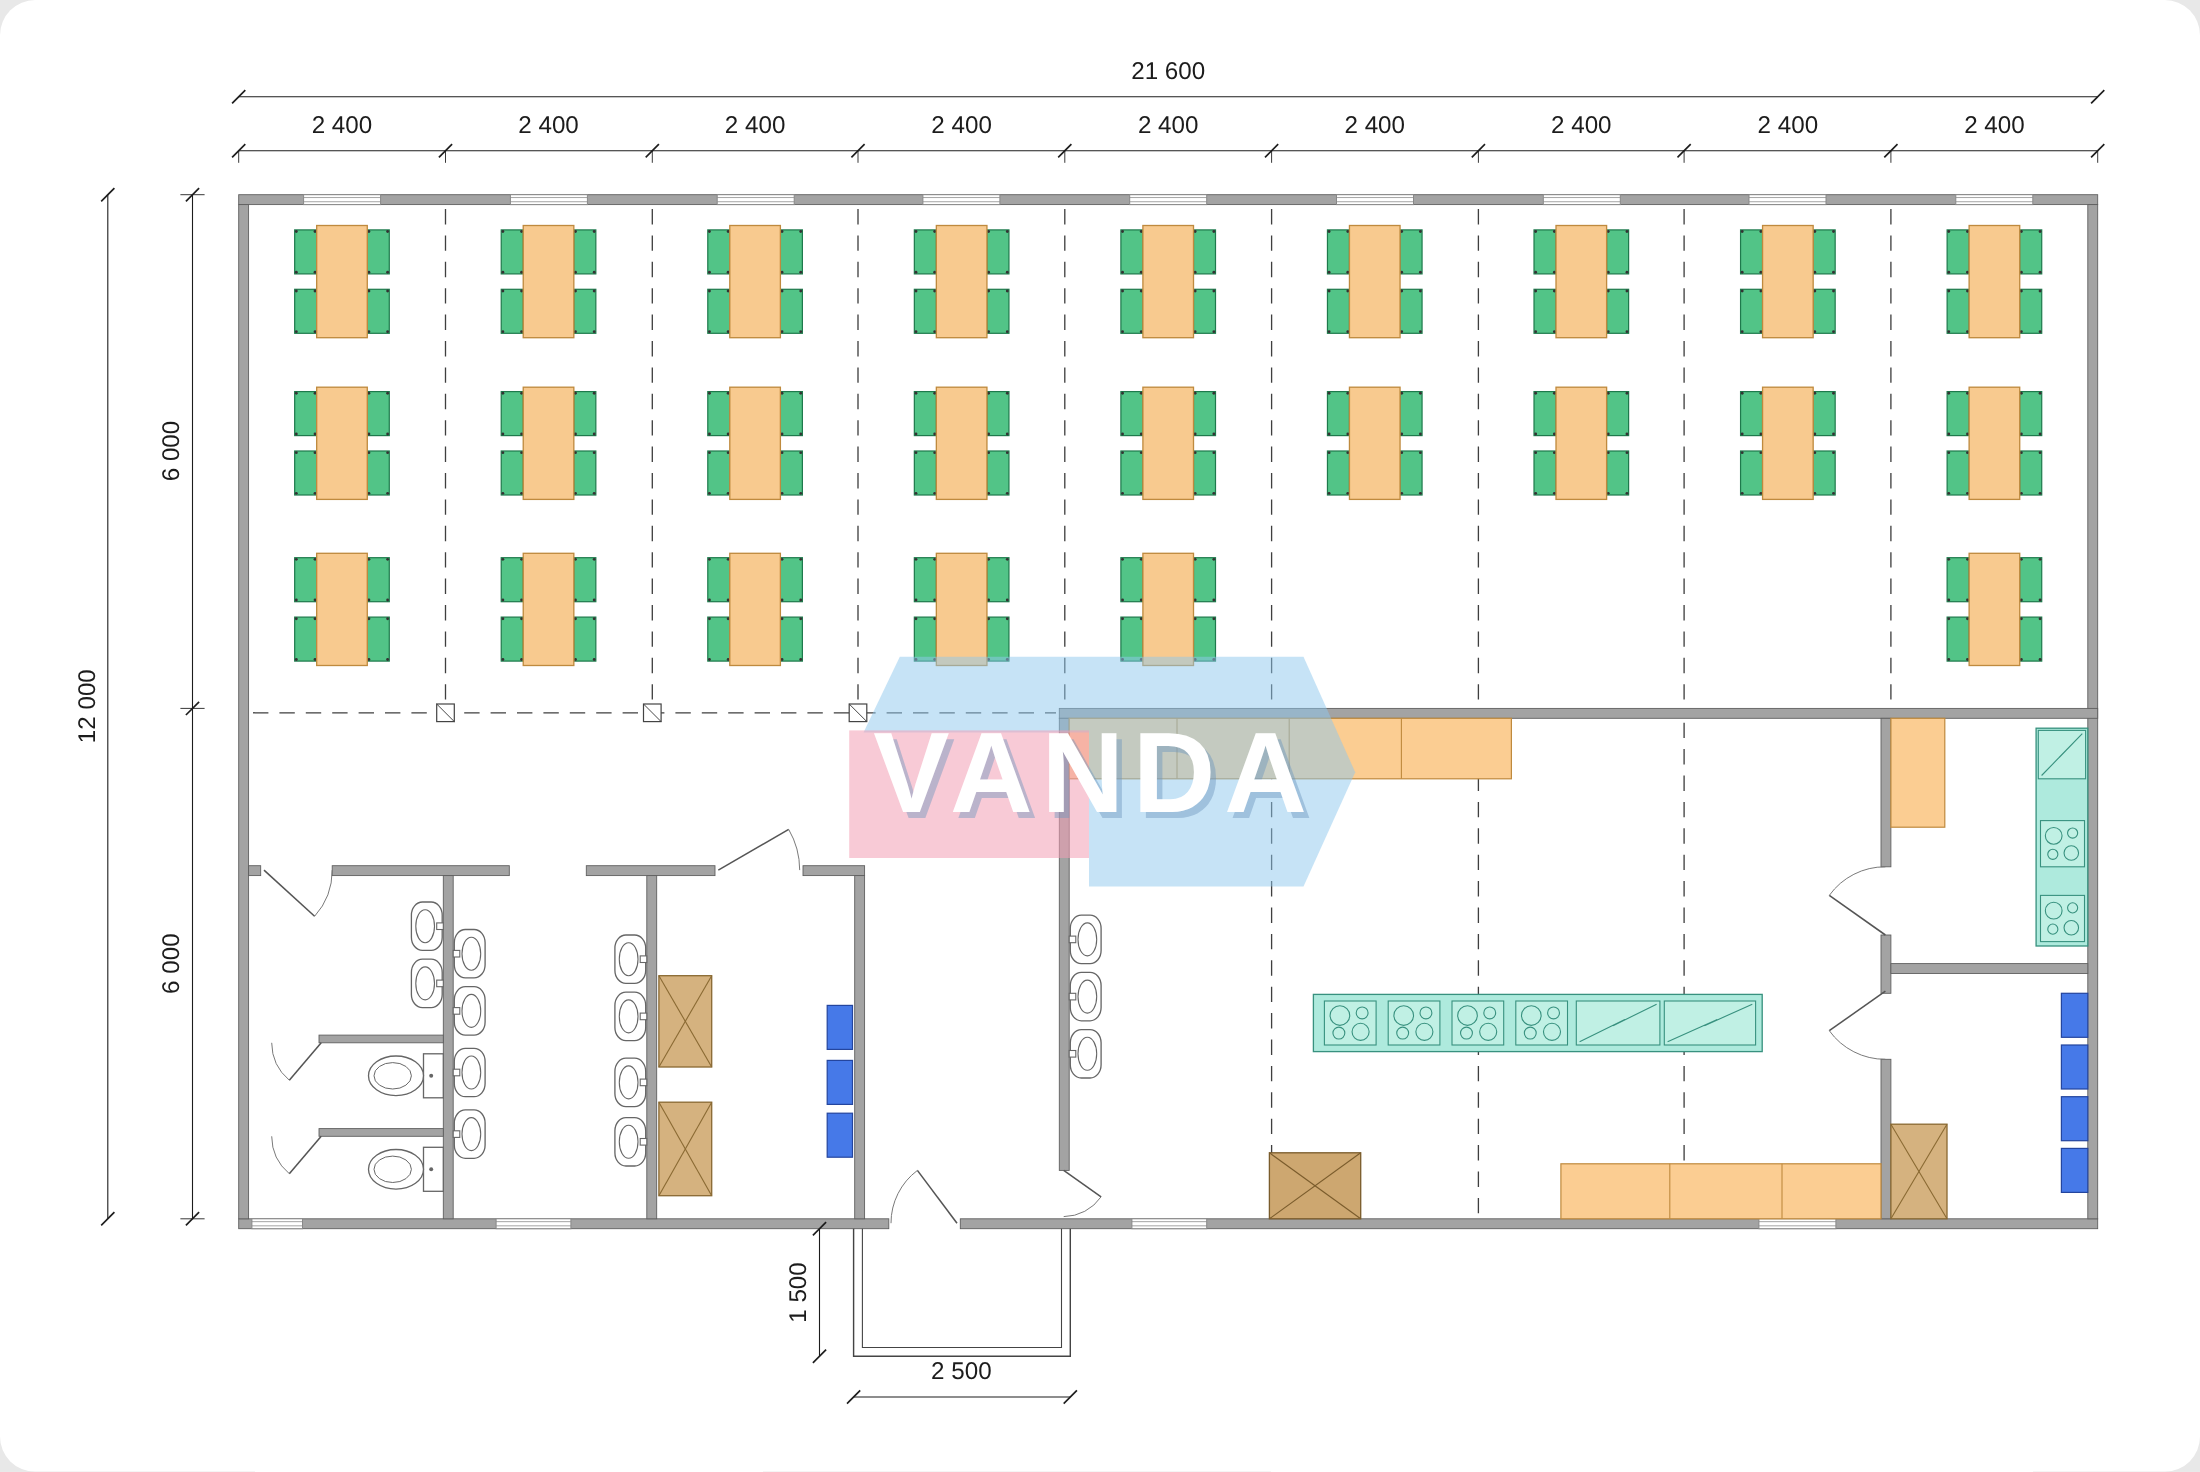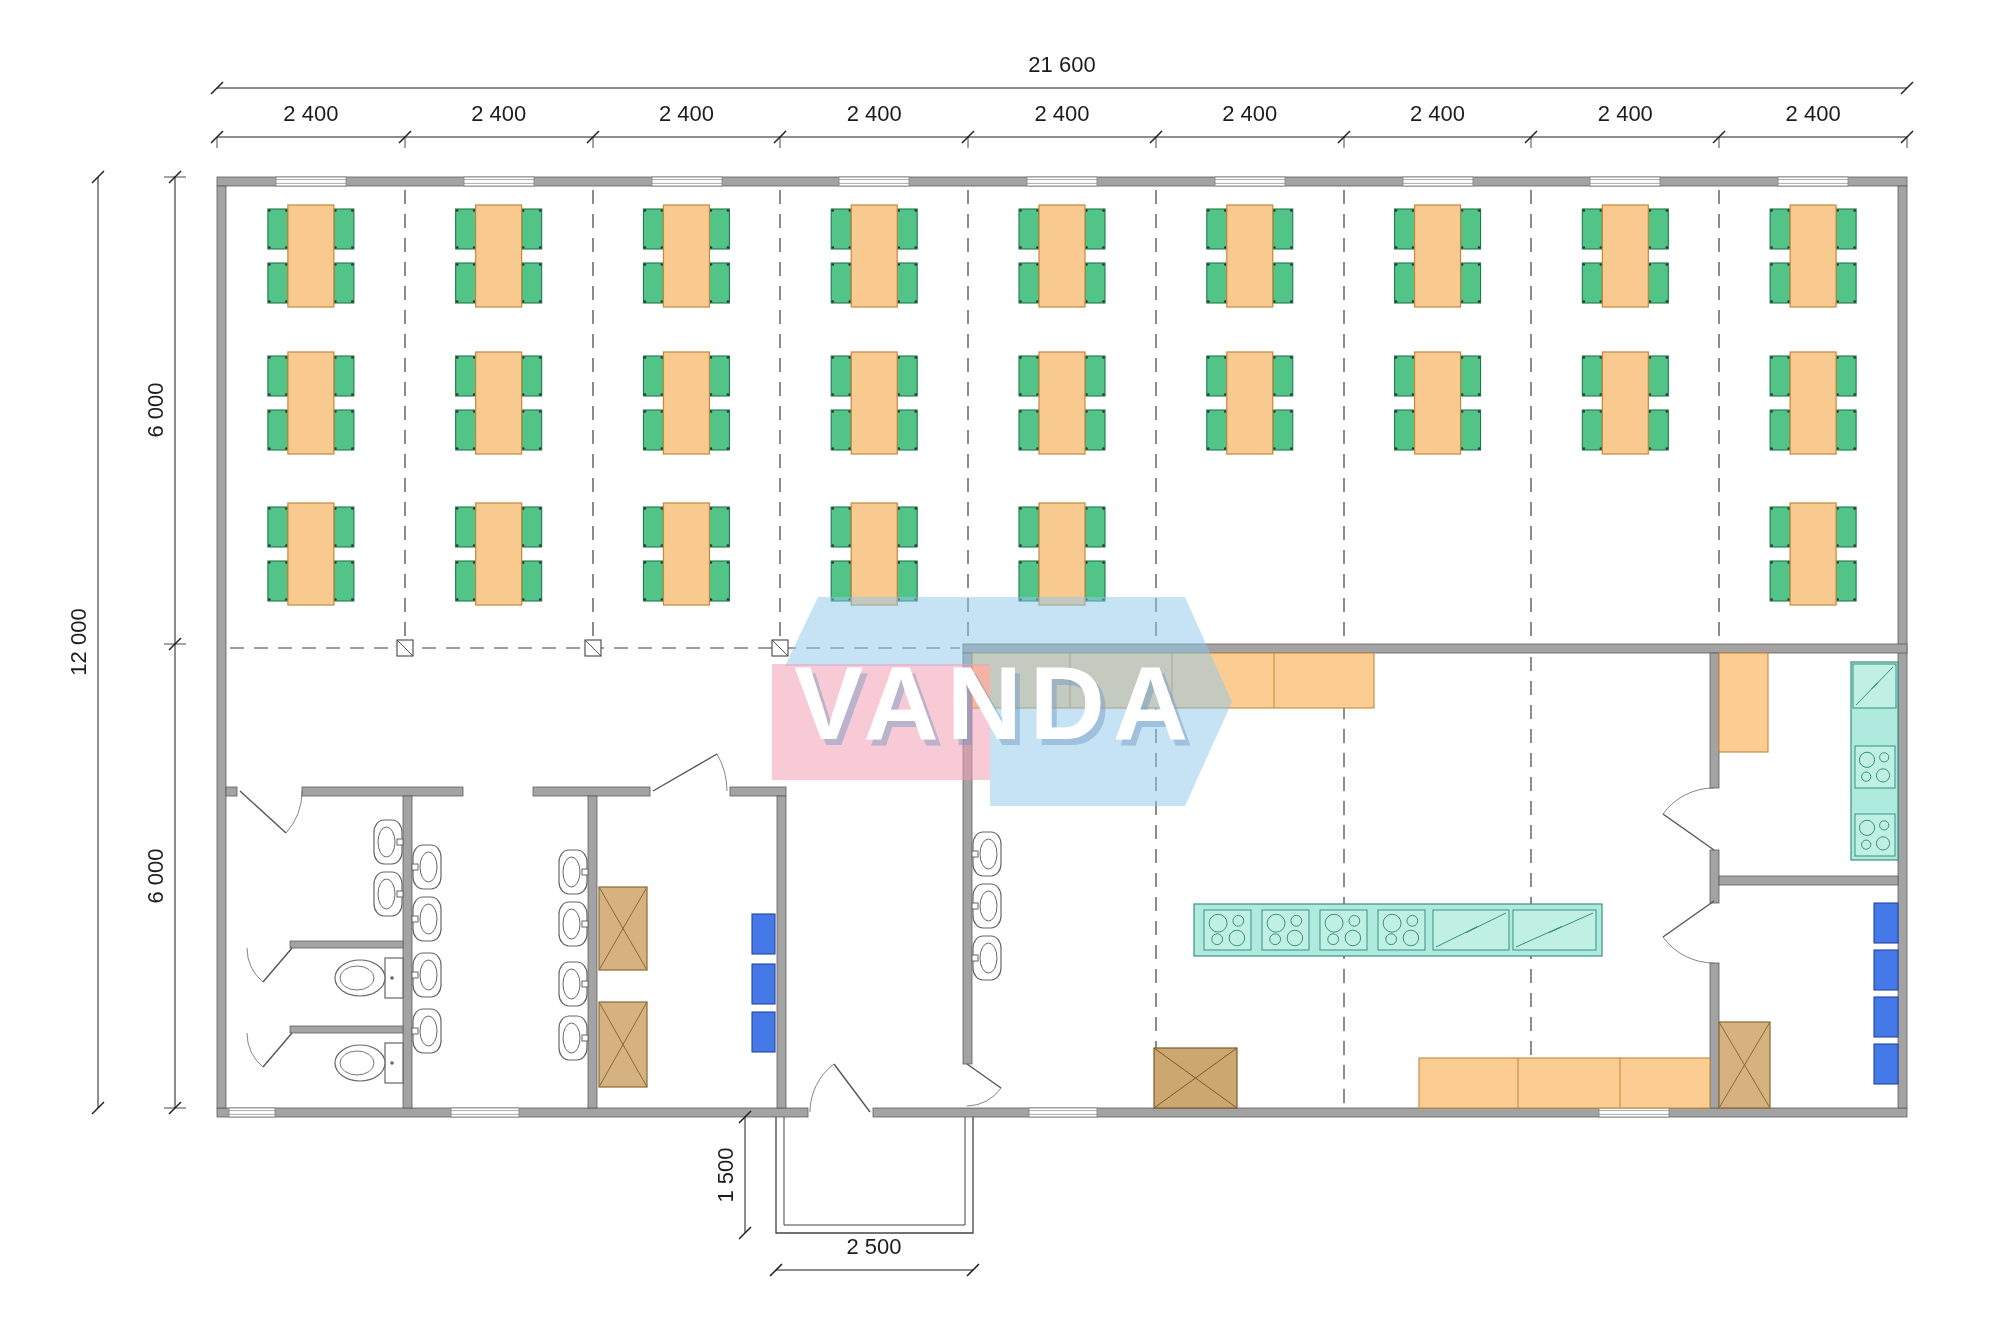--- a/index.html
+++ b/index.html
@@ -1,17 +1,17 @@
 <!DOCTYPE html>
 <html><head>
 <meta charset="utf-8">
 <style>
   html,body{margin:0;padding:0;background:#e8e8e8;}
   .page{position:relative;width:2000px;height:1338px;background:#ffffff;overflow:hidden;
-        font-family:"Liberation Sans",sans-serif;}
+        font-family:"Liberation Sans",sans-serif;border-radius:32px;}
   svg{position:absolute;left:0;top:0;}
   text.dim{font-family:"Liberation Sans",sans-serif;font-size:22px;fill:#1c1c1c;}
   text.wm-text{font-family:"Liberation Sans",sans-serif;font-size:104px;font-weight:800;letter-spacing:8px;}
 </style>
 </head>
 <body>
 
 <div class="page">
   <svg id="plan" width="2000" height="1338" viewBox="0 0 2000 1338">
     <g id="gen">

